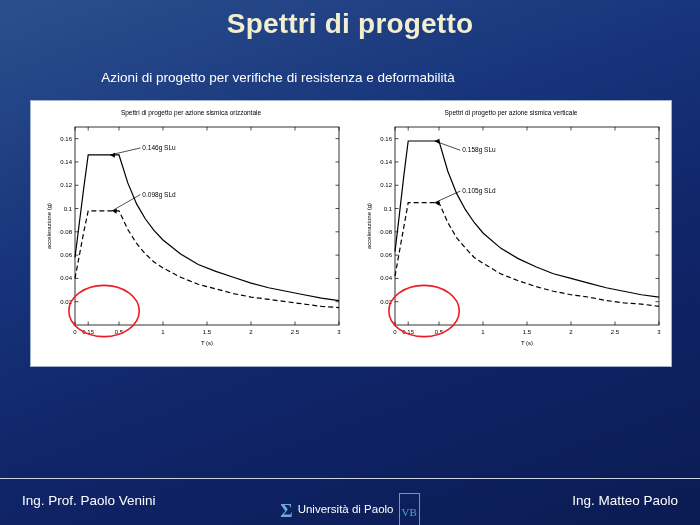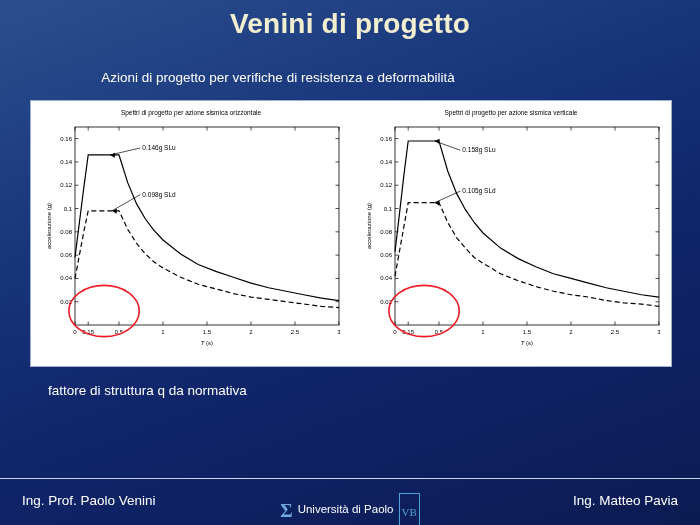--- a/index.html
+++ b/index.html
@@ -57,21 +57,21 @@
   }
   .vb-mark{
     display:inline-block;vertical-align:-3px;margin-left:5px;
     border:1.5px solid #4ea3d8;color:#4ea3d8;font-size:11px;font-weight:normal;
     padding:12px 2px;font-family:"Liberation Serif",serif;line-height:13px;
   }
 </style>
 </head>
 <body>
 
-<div class="title">Venini di progetto</div>
+<div class="title">Spettri di progetto</div>
 <div class="subtitle">Azioni di progetto per verifiche di resistenza e deformabilità</div>
 
 <div class="figure-panel">
   <div class="chart-wrap chart-left">
     <div class="chart-title">Spettri di progetto per azione sismica orizzontale</div>
     <svg class="plot" id="svg-0" width="320" height="245">
         <rect x="44" y="12" width="264" height="198" fill="none" stroke="#000" stroke-width="0.8"></rect>
         <line x1="44" y1="186.7058823529412" x2="47.5" y2="186.7058823529412" stroke="#000" stroke-width="0.7"></line>
         <line x1="308" y1="186.7058823529412" x2="304.5" y2="186.7058823529412" stroke="#000" stroke-width="0.7"></line>
         <text x="41" y="188.7058823529412" text-anchor="end" class="tick-label">0.02</text>
@@ -194,23 +194,22 @@
         <polygon points="83.6,25.976470588235316 88.6,23.776470588235316 88.1,28.776470588235316" fill="#000"></polygon>
         <text x="111.36" y="78.05882352941177" class="annot">0.105g SLd</text>
         <line x1="109.36" y1="76.05882352941177" x2="83.6" y2="87.70588235294119" stroke="#000" stroke-width="0.7"></line>
         <polygon points="83.6,87.70588235294119 88.6,85.50588235294119 88.1,90.50588235294119" fill="#000"></polygon>
         <ellipse cx="73.03999999999999" cy="196.0235294117647" rx="35.2" ry="25.623529411764707" fill="none" stroke="#ee1b24" stroke-width="1.6"></ellipse>
       </svg>
   </div>
 </div>
 
 <div class="body-text">
-  <div>fattore di struttura  q da normativa</div>
 </div>
 
 <div class="footer-rule"></div>
 <div class="footer">
   <div class="footer-left">Ing. Prof. Paolo Venini</div>
   <div class="footer-center">
     <span class="uni-mark">Σ</span><span>Università di Paolo</span><span class="vb-mark">VB</span>
   </div>
-  <div class="footer-right">Ing. Matteo Pavia</div>
+  <div class="footer-right">Ing. Matteo Paolo</div>
 </div>
 
 </body></html>

